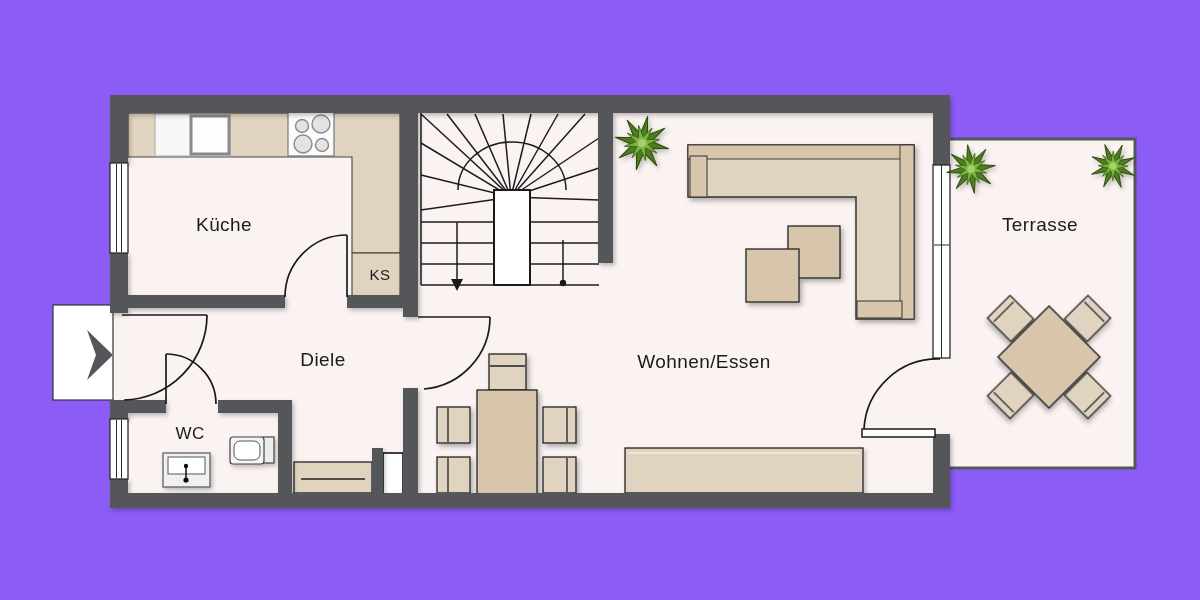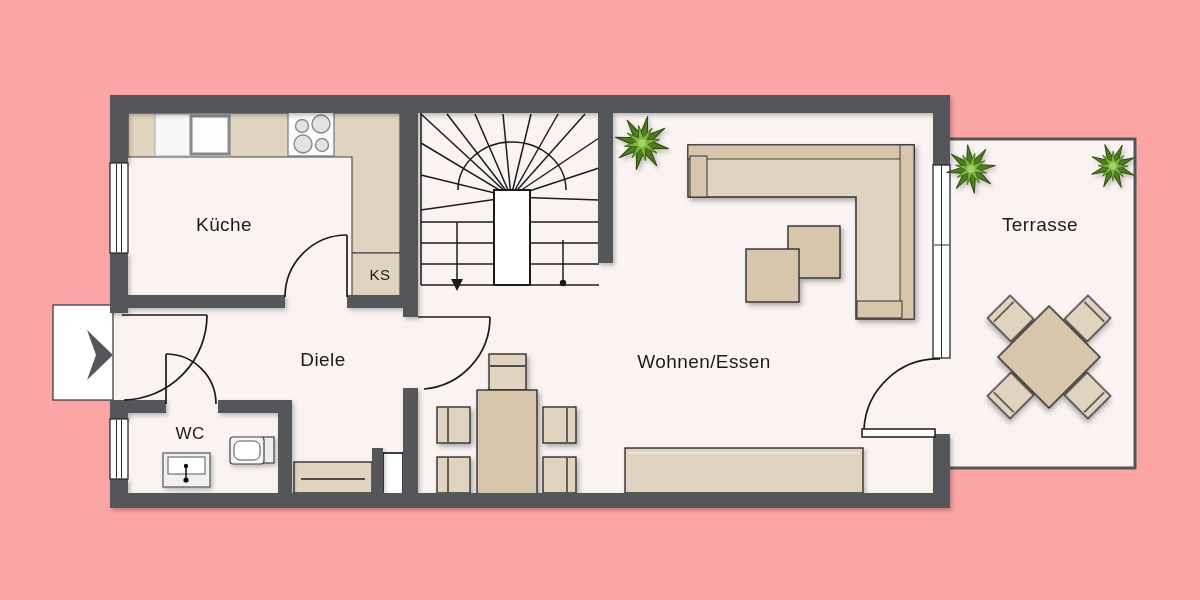--- a/index.html
+++ b/index.html
@@ -1,16 +1,16 @@
 <!DOCTYPE html>
 <html style="--wall: #55565a; --floor: #faf3f2; --furniture: #e0d3bf; --furnitureDark: #d7c6ac; --line: #222222; --plantDark: #4e7d1e; --plantLight: #7cb342;"><head>
 <meta charset="utf-8">
 <style>
   html,body{margin:0;padding:0;background:#ffffff;}
-  .stage{position:relative;width:1200px;height:600px;background:#fca5a5;overflow:hidden;
+  .stage{position:relative;width:1200px;height:600px;background:#8b5cf6;overflow:hidden;
          font-family:"Liberation Sans", sans-serif;}
   svg{display:block;}
   .wall{fill:var(--wall);}
   .floor{fill:var(--floor);}
   .beige{fill:var(--furniture);}
   .beige2{fill:var(--furnitureDark);}
   .ln{stroke:var(--line);fill:none;}
   .thin{stroke-width:1.3;}
   .furn{stroke:var(--line);stroke-width:1.3;}
   .door{stroke:#1a1a1a;stroke-width:1.7;fill:none;}

